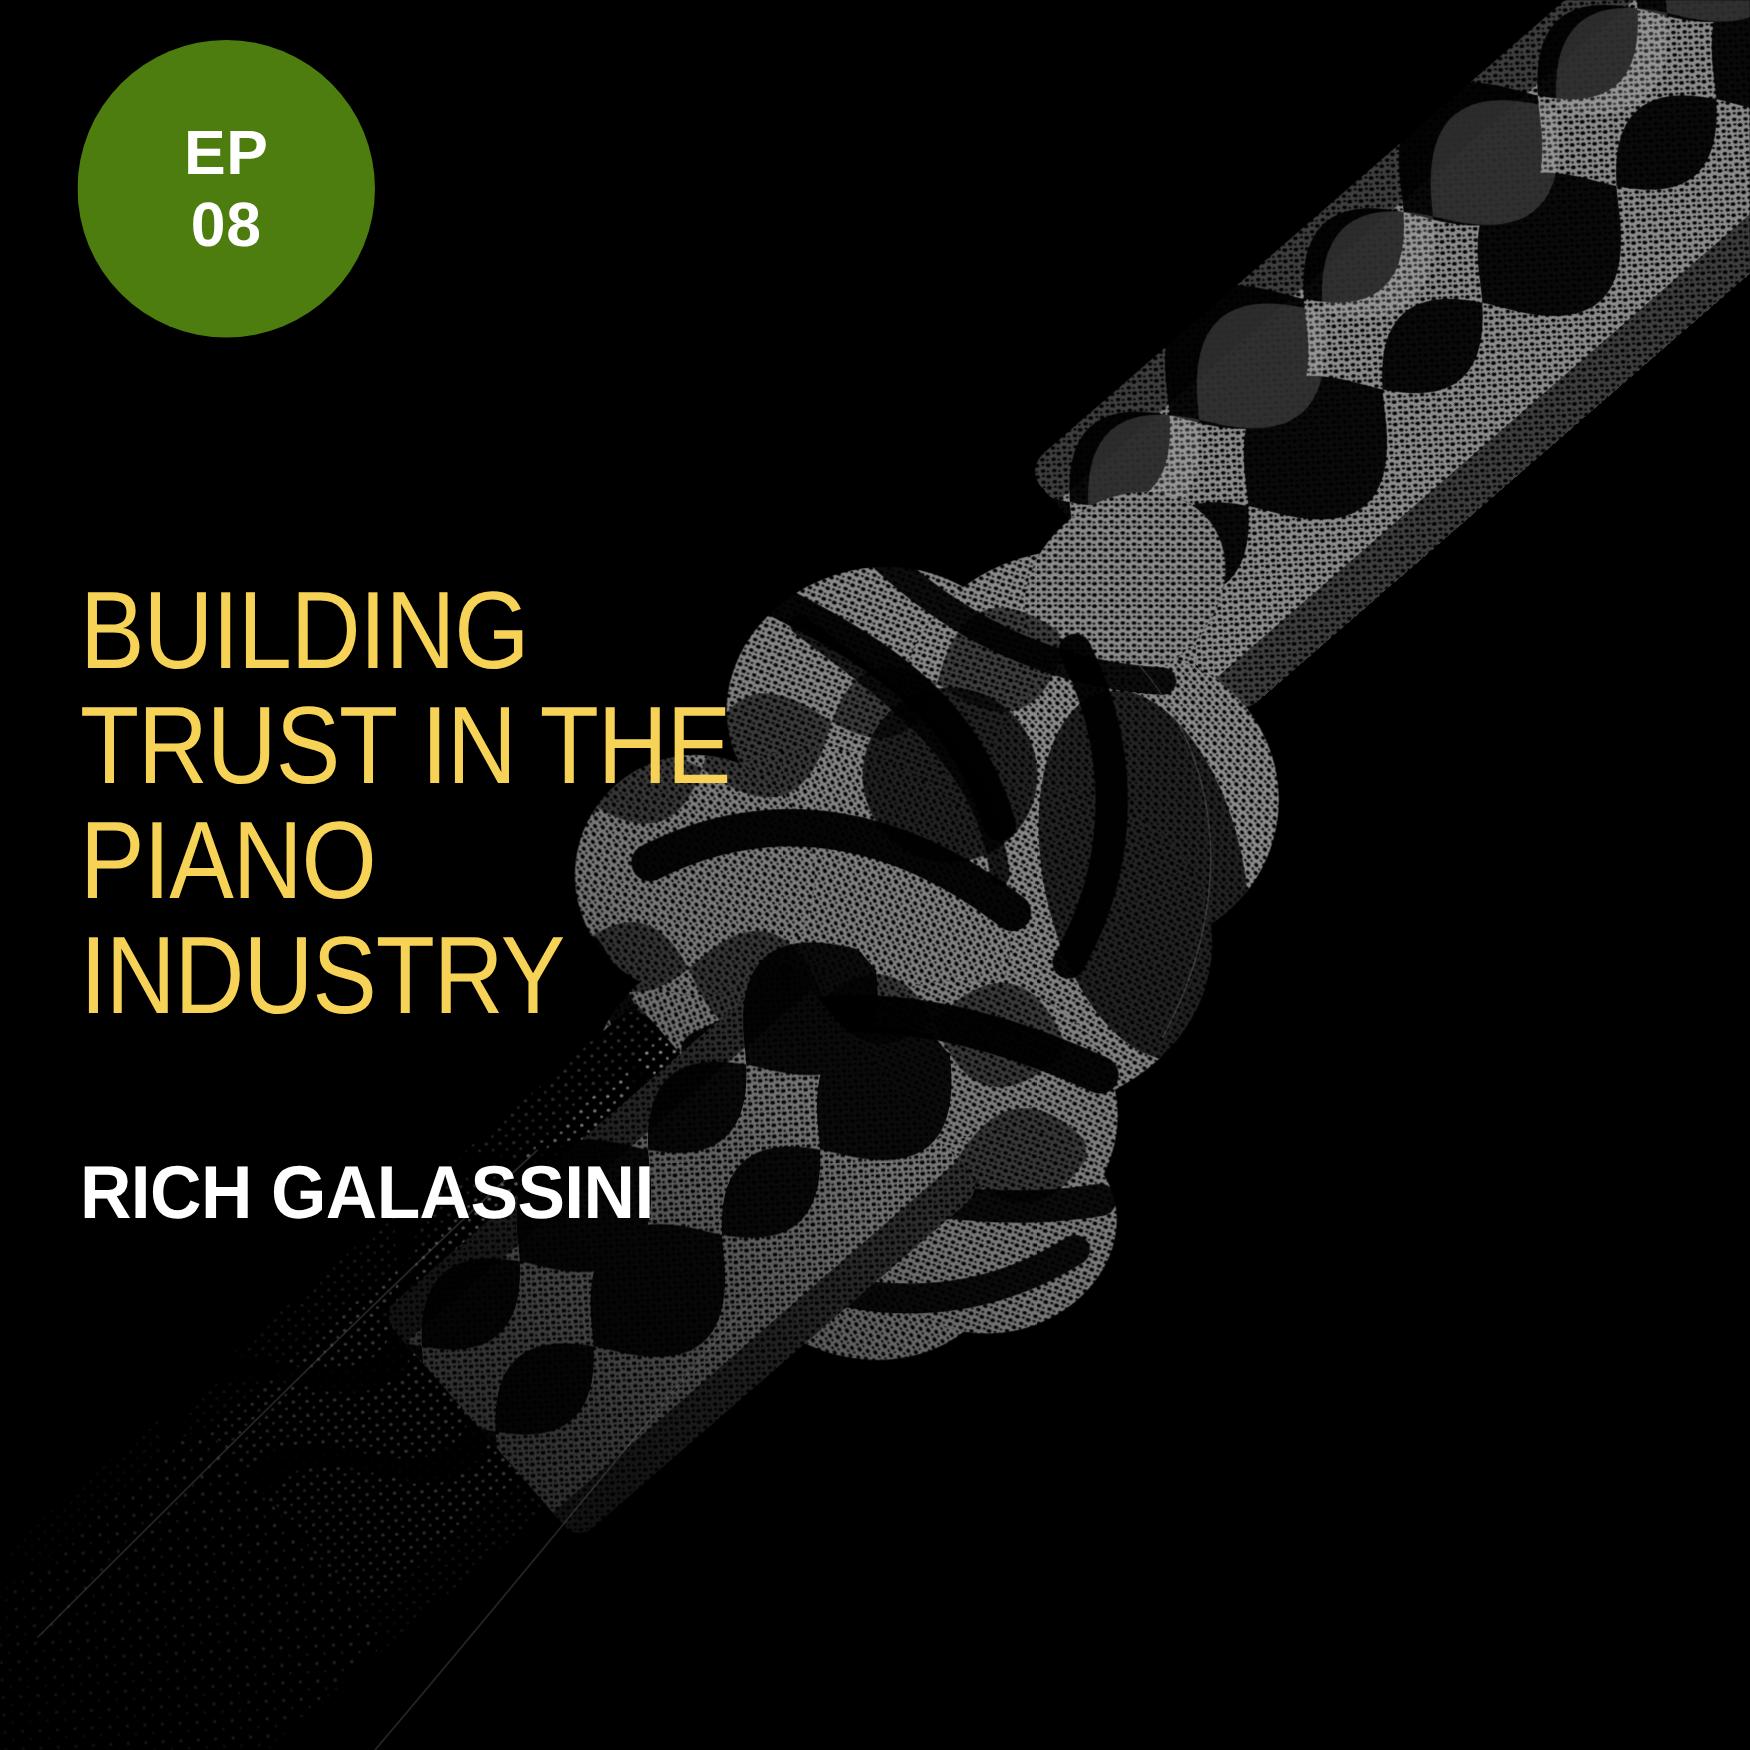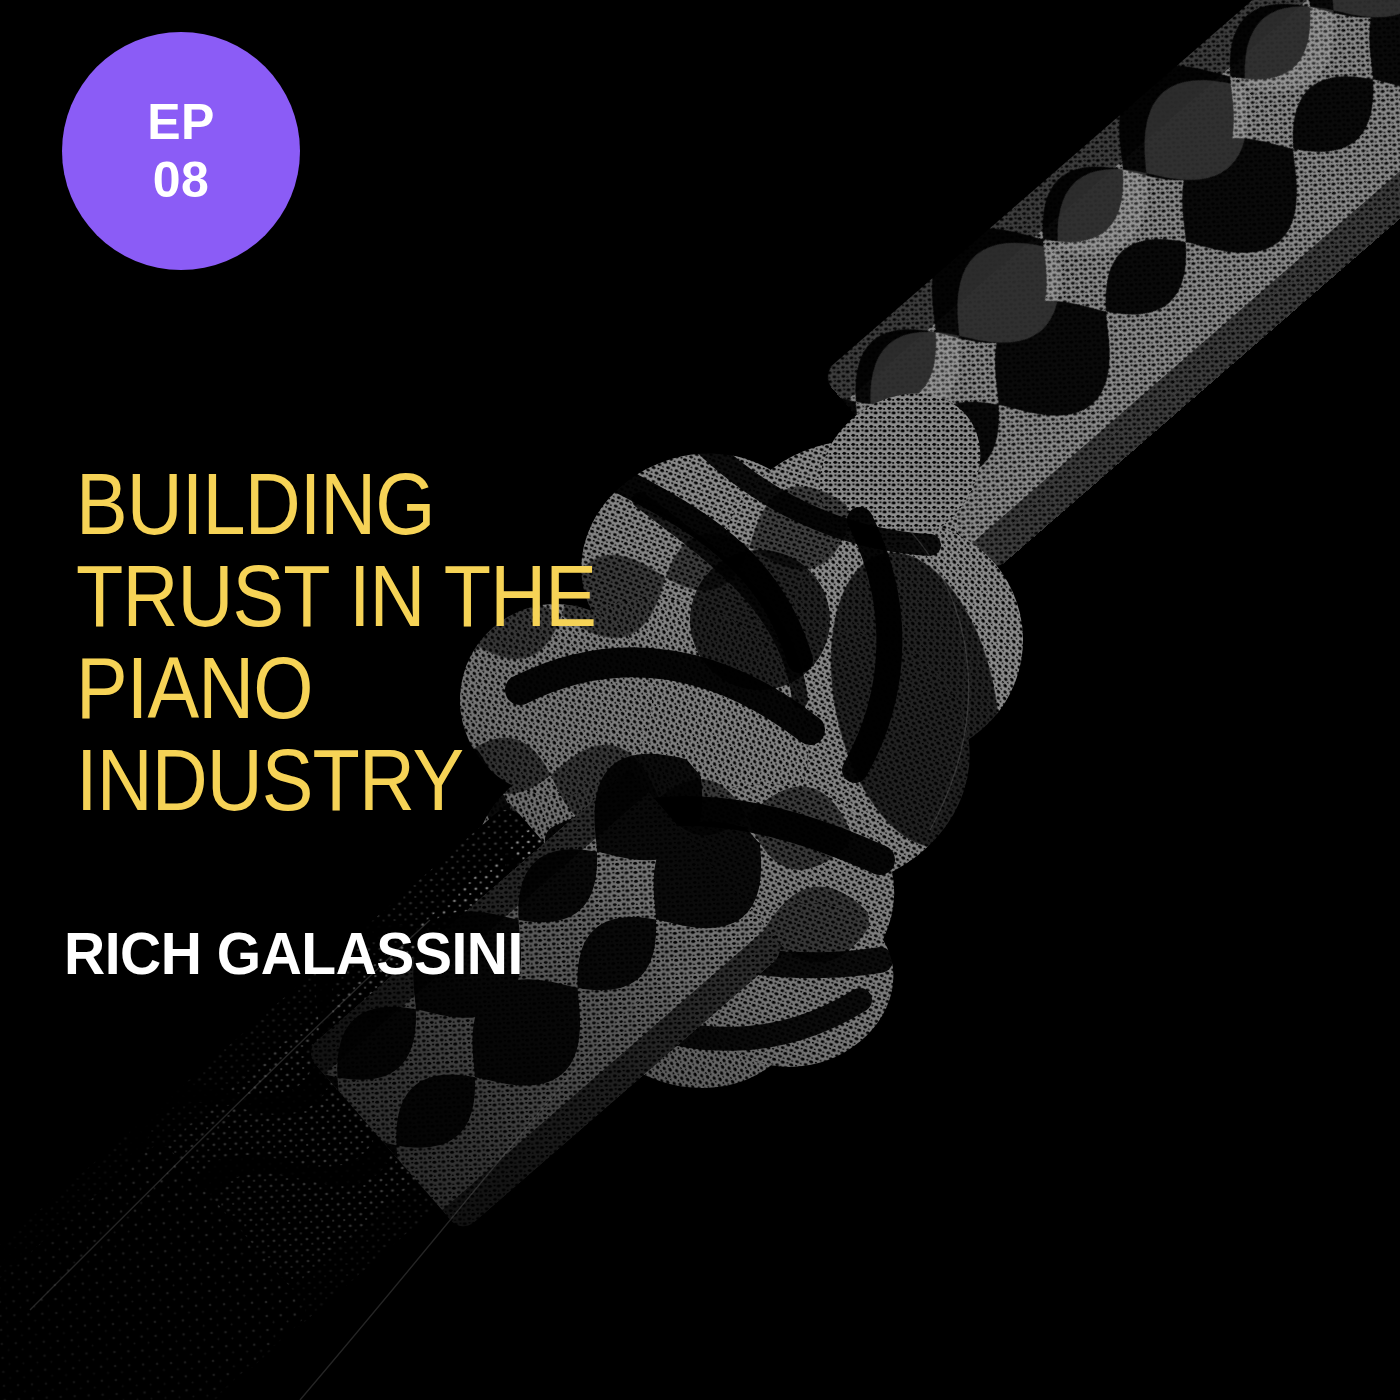--- a/index.html
+++ b/index.html
@@ -26,41 +26,41 @@
   }
 
   
   #ep-badge {
     position: absolute;
     left: 62px;
     top: 32px;
     width: 238px;
     height: 238px;
     border-radius: 50%;
-    background: #8b5cf6;
+    background: #4d7c0f;
     display: flex;
     flex-direction: column;
     align-items: center;
     justify-content: center;
     z-index: 30;
   }
   #ep-badge .ep-line {
     color: #ffffff;
     font-size: 50px;
     font-weight: bold;
     line-height: 1.16;
     letter-spacing: 0.5px;
     text-align: center;
     font-family: "Liberation Sans", sans-serif;
   }
 
   
   #title-block {
     position: absolute;
-    left: 76px;
+    left: 64px;
     top: 458px;
     z-index: 25;
     width: 900px;
   }
   #title-block .title-line {
     color: #F6D356;
     font-size: 88px;
     line-height: 92px;
     font-weight: normal;
     letter-spacing: -1px;

